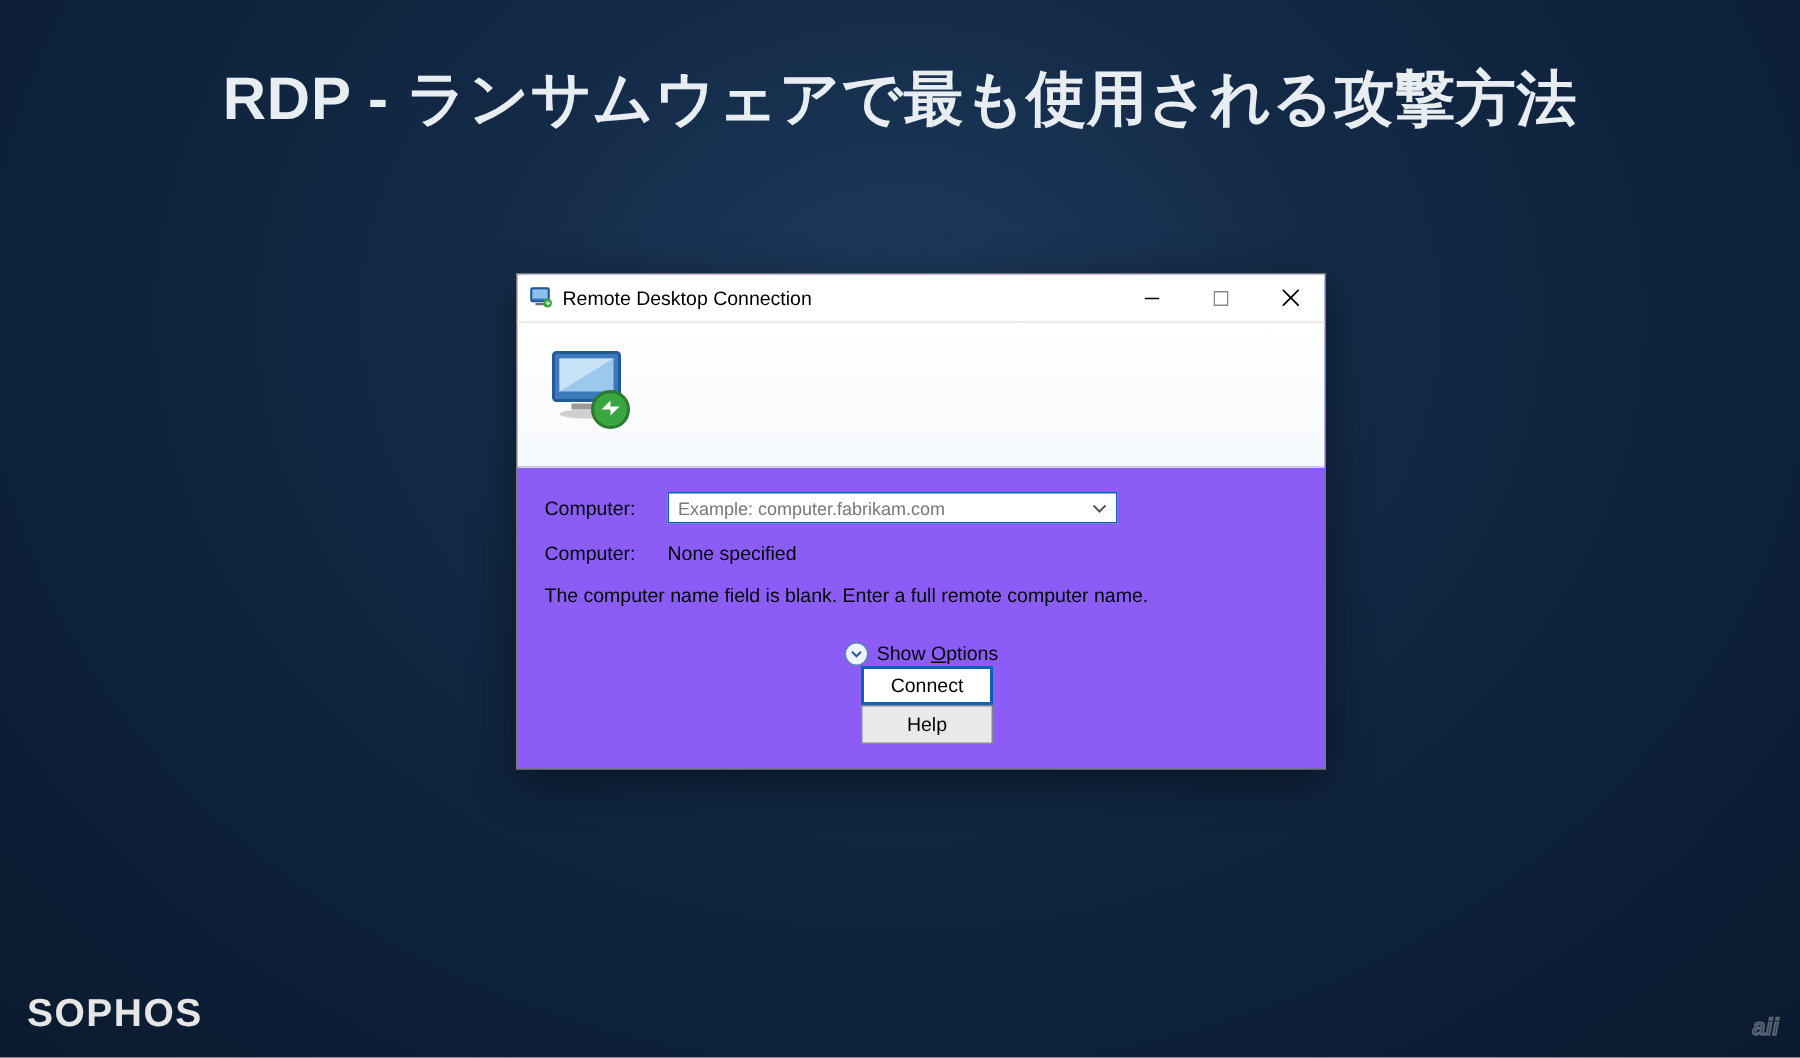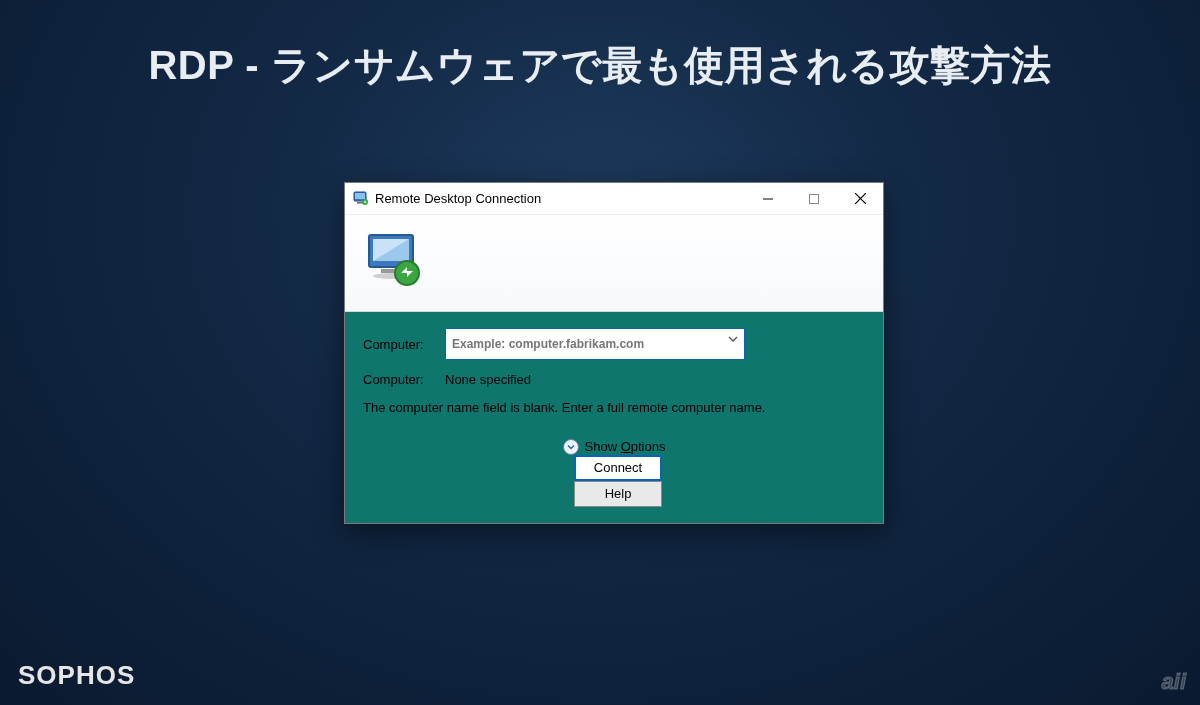--- a/index.html
+++ b/index.html
@@ -26,34 +26,34 @@
     bottom: 14px;
     font-size: 26px;
     font-weight: 700;
     letter-spacing: 1px;
     color: #e6e6e6;
   }
   .watermark {
     position: absolute;
     right: 14px;
     bottom: 10px;
-    font-size: 22px;
+    font-size: 16px;
     font-weight: 700;
     font-style: italic;
     color: rgba(255,255,255,0.18);
     -webkit-text-stroke: 1px rgba(255,255,255,0.25);
   }
 
   
   .dialog {
     position: absolute;
     left: 344px;
     top: 182px;
     width: 540px;
-    background: #0f766e;
+    background: #8b5cf6;
     border: 1px solid #7a7a7a;
     box-shadow: 0 8px 28px rgba(0,0,0,0.45);
     color: #000;
     font-size: 13px;
   }
   .titlebar {
     height: 32px;
     display: flex;
     align-items: center;
     padding: 0 0 0 8px;
@@ -80,28 +80,27 @@
   .header-text { line-height: 1.05; }
   .header-text .line1 { color:#0a63b5; font-size:24px; font-weight:400; }
   .header-text .line2 { color:#0a63b5; font-size:28px; font-weight:700; }
 
   .form {
     padding: 16px 18px 8px 18px;
   }
   .row { display:flex; align-items:center; margin-bottom:12px; }
   .row .label { width:82px; font-size:13px; color:#000; }
   .combo {
-    flex:0 0 300px; height:32px;
+    flex:0 0 300px; height:21px;
     border:1px solid #0a63b5;
     display:flex; align-items:center;
     padding:0 6px;
     color:#777; font-size:12px;
     position:relative;
     background:#fff;
-    font-weight:bold;
   }
   .combo .chev { position:absolute; right:6px; top:4px; color:#555; font-size:12px; }
   .value-text { font-size:13px; color:#000; }
   .hint { font-size:13px; color:#000; margin-top:6px; line-height:1.35; max-width: 430px; }
 
   .footer {
     padding: 14px 18px 16px 18px;
     display:flex; align-items:center;flex-direction:column;
   }
   .show-options { display:flex; align-items:center; gap:6px; cursor:default; }

